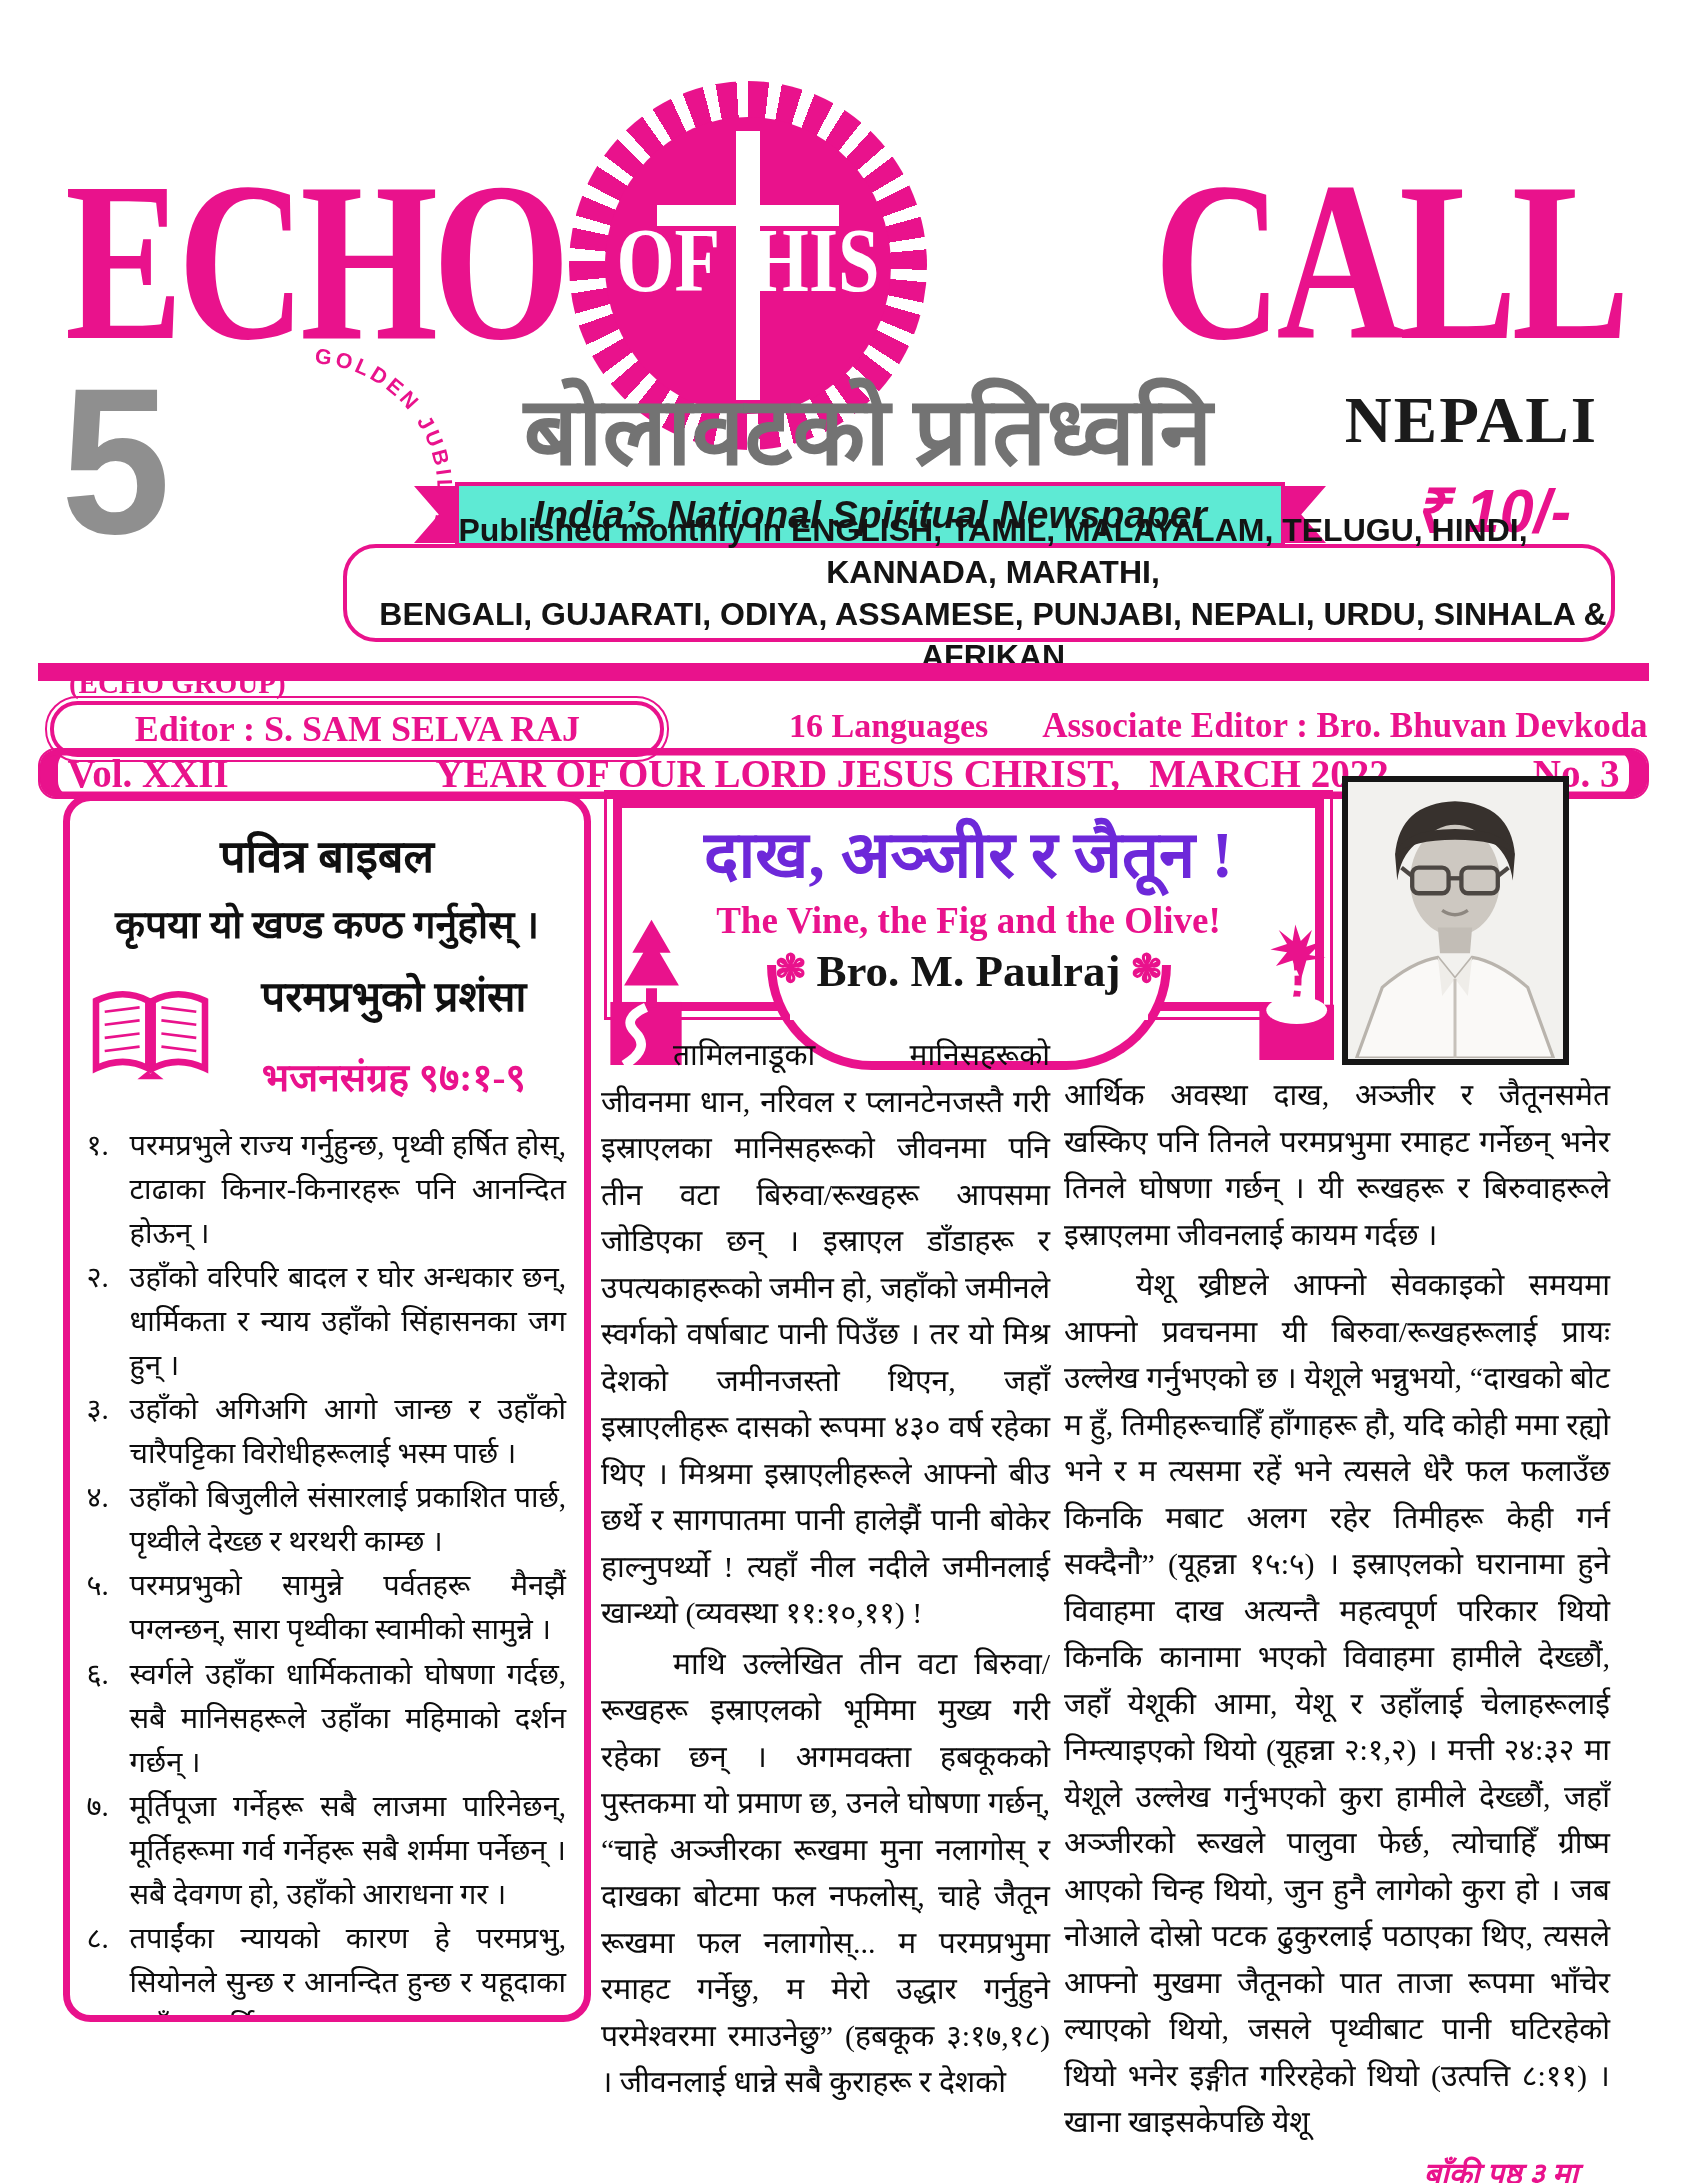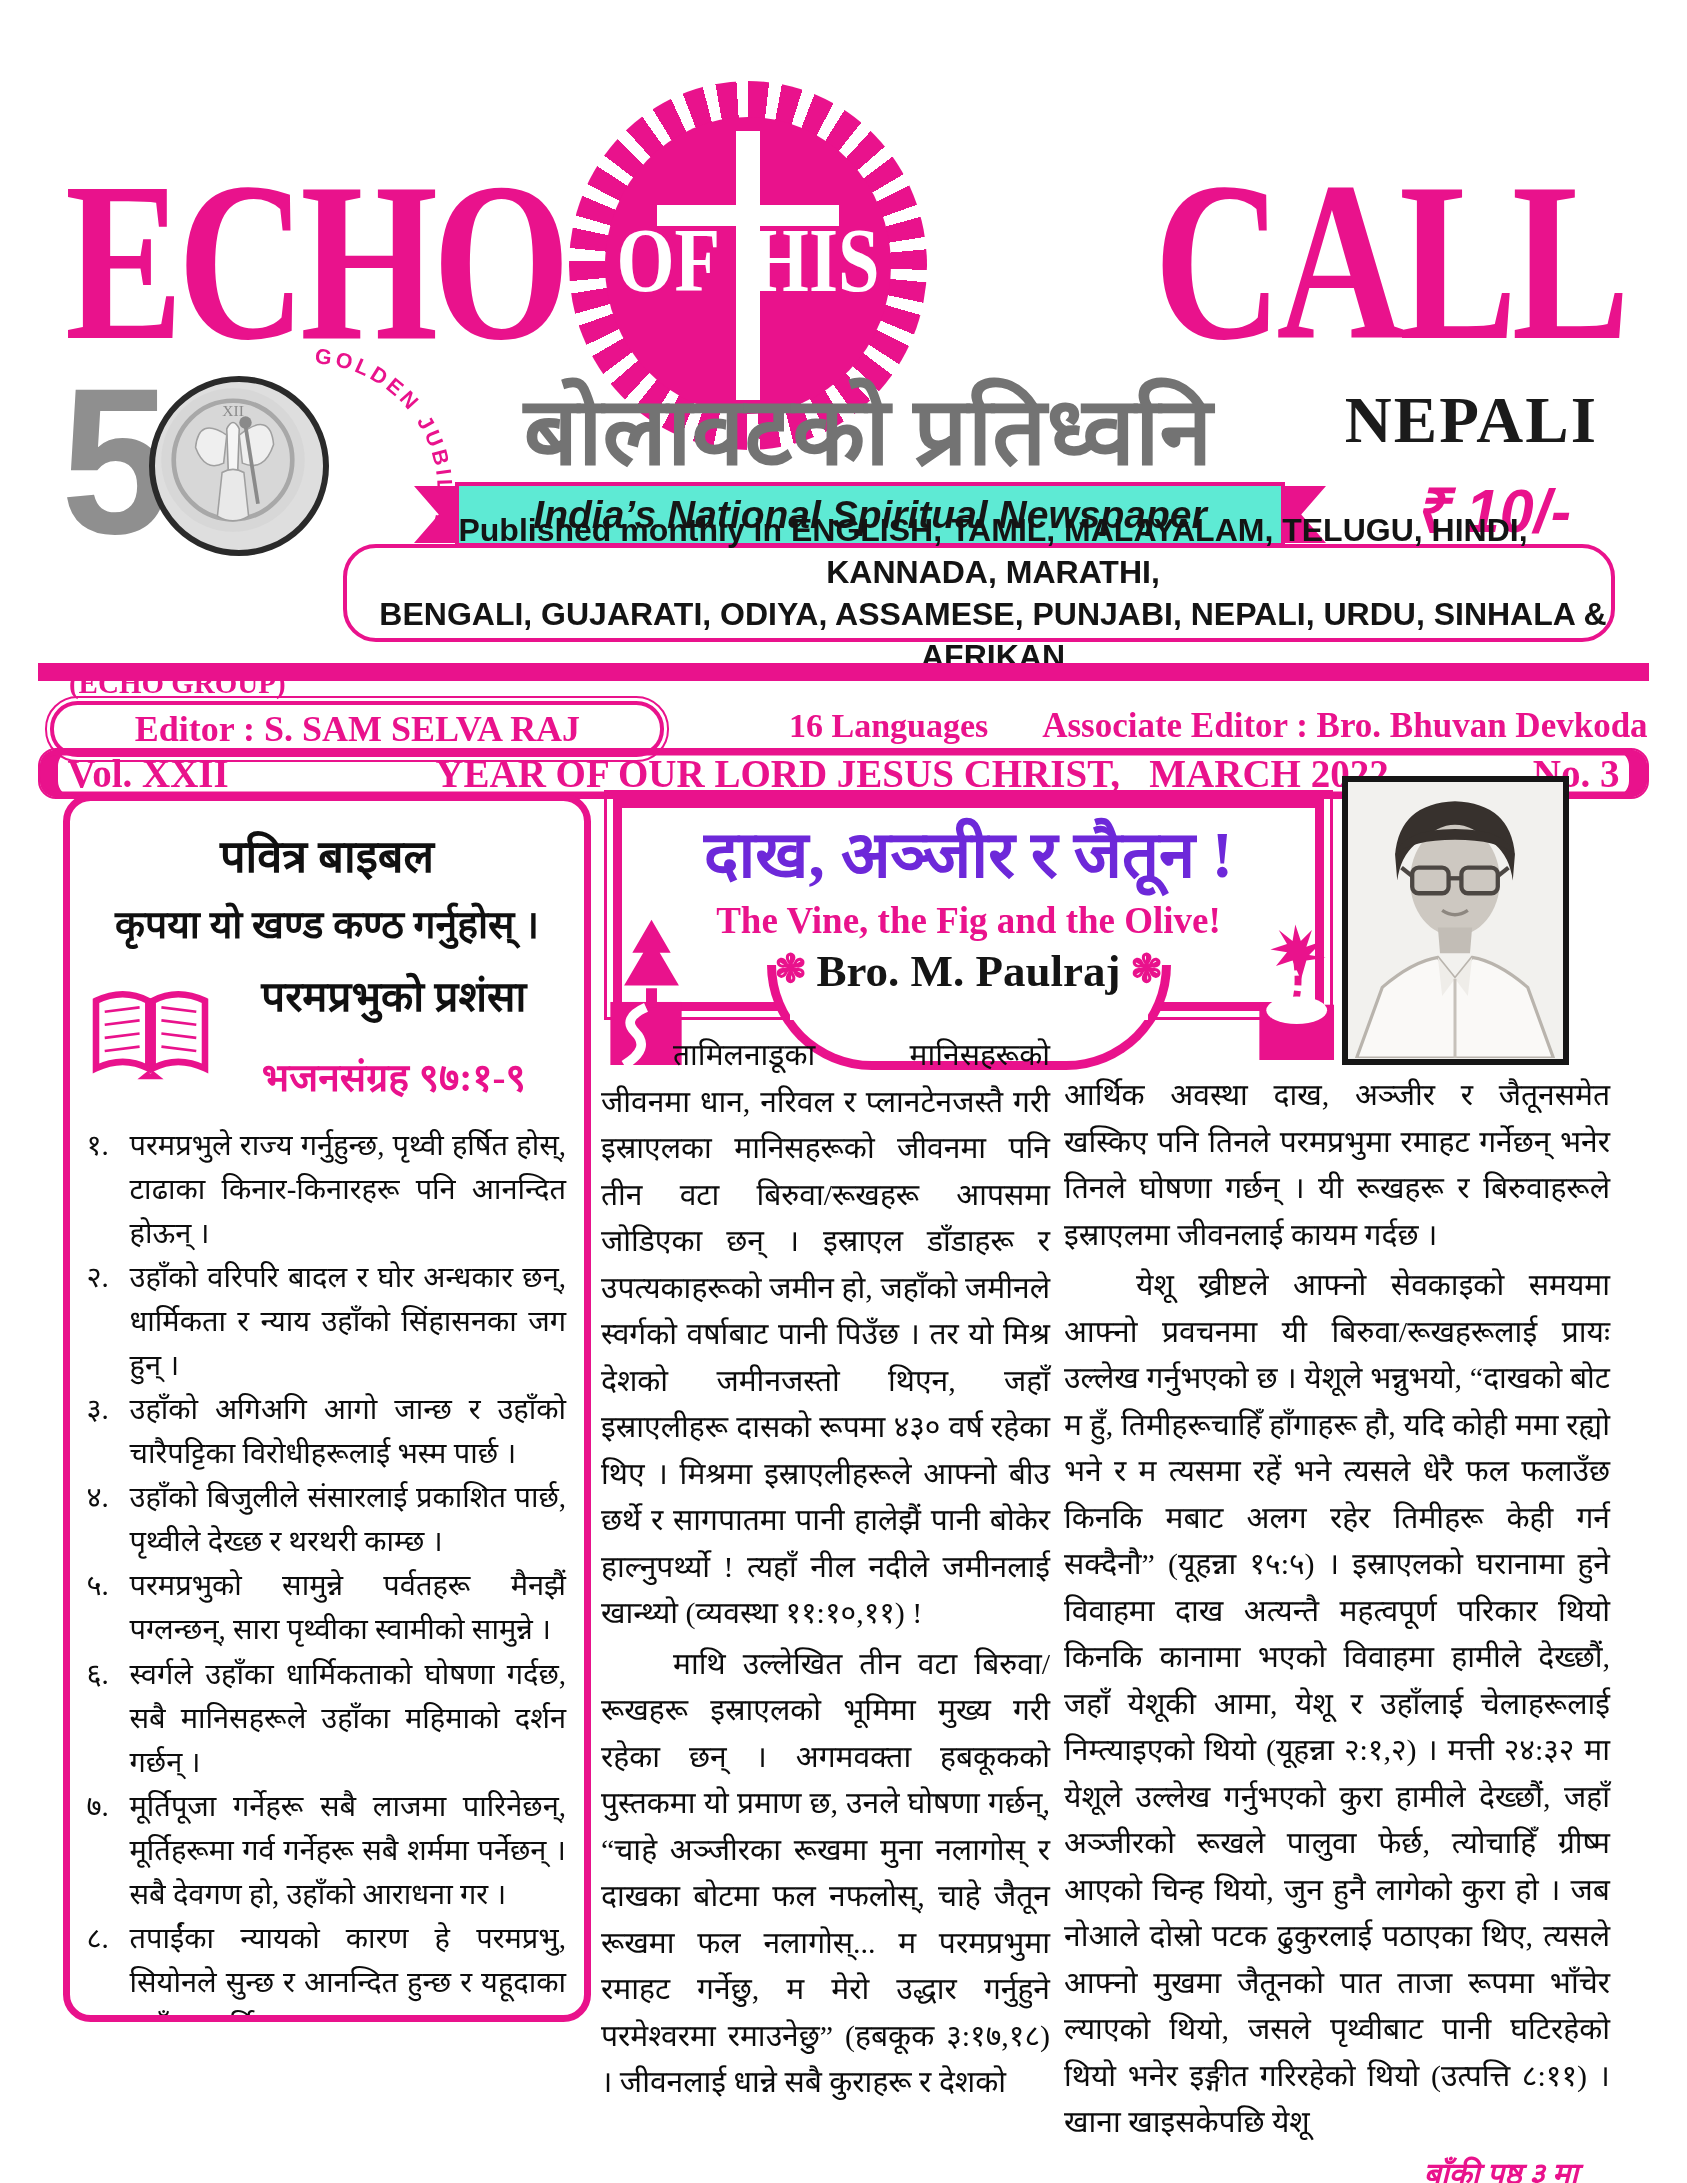--- a/index.html
+++ b/index.html
@@ -128,33 +128,20 @@
       <div class="starburst-core"></div>
       <div class="star-cross-v"></div>
       <div class="star-cross-h"></div>
       <div class="star-text">OF HIS</div>
     </div>
     <div class="mast-word mast-call">CALL</div>
   </div>
 
   <div id="logo">
     <div class="logo-5">5</div>
-    <div class="logo-circle">
-      <svg width="156" height="156" viewBox="0 0 100 100">
-        <circle cx="50" cy="50" r="46" fill="#d7d7d7"></circle>
-        <circle cx="50" cy="50" r="38" fill="none" stroke="#a8a8a8" stroke-width="3"></circle>
-        <text x="50" y="22" font-size="10" fill="#8a8a8a" text-anchor="middle" font-family="Liberation Serif, serif">XII</text>
-        <path d="M46 30 Q50 22 54 30 L53 58 Q50 66 47 58 Z" fill="#f5f5f5" stroke="#9b9b9b"></path>
-        <path d="M54 34 Q74 18 76 40 Q70 58 56 52 Z" fill="#efefef" stroke="#a0a0a0"></path>
-        <path d="M46 34 Q28 22 26 42 Q32 58 44 52 Z" fill="#efefef" stroke="#a0a0a0"></path>
-        <path d="M43 58 Q50 54 57 58 L60 86 Q50 92 40 86 Z" fill="#e9e9e9" stroke="#a0a0a0"></path>
-        <line x1="58" y1="28" x2="66" y2="78" stroke="#8a8a8a" stroke-width="2.4"></line>
-        <circle cx="58" cy="26" r="4" fill="#8a8a8a"></circle>
-      </svg>
-    </div>
     <svg class="jubilee-svg" viewBox="0 0 470 470">
       <defs>
           <path id="jubarc" d="M 300 28 A 178 178 0 0 1 300 402"></path>
         </defs>
       <text font-size="31" font-weight="bold" fill="#e9128c" letter-spacing="5" font-family="Liberation Sans, sans-serif">
         <textPath href="#jubarc" startOffset="8">GOLDEN JUBILEE</textPath>
       </text>
     </svg>
     <div class="logo-group">(ECHO GROUP)</div>
   </div>

